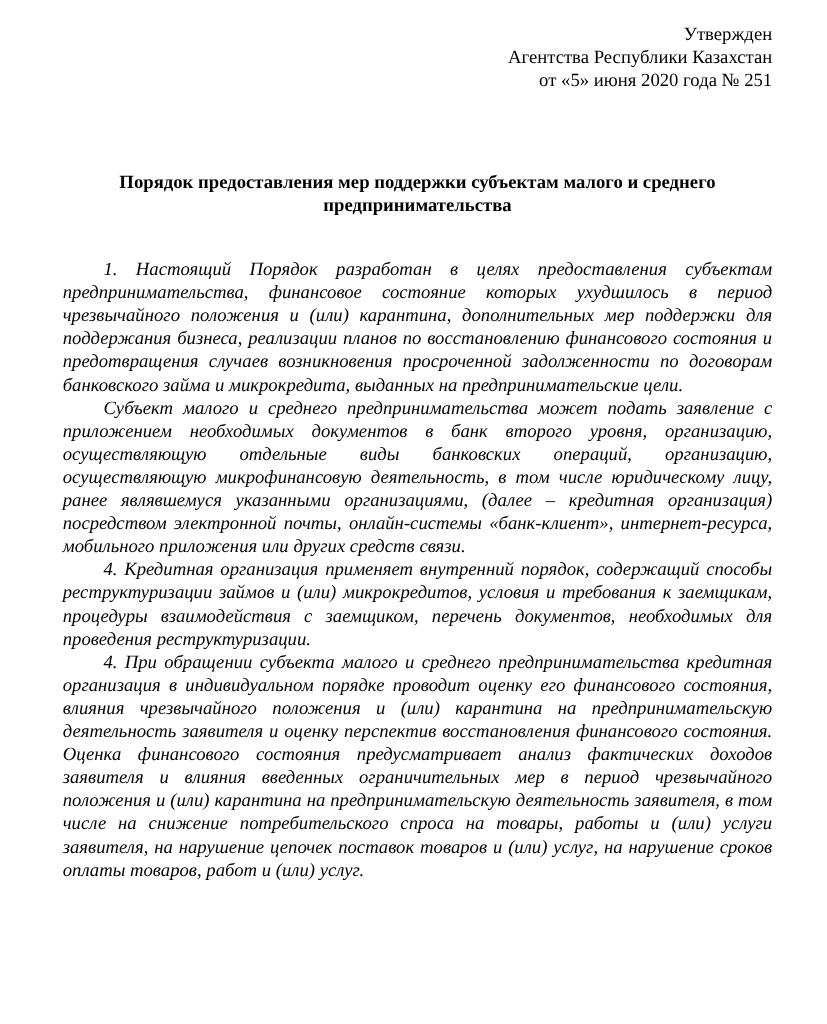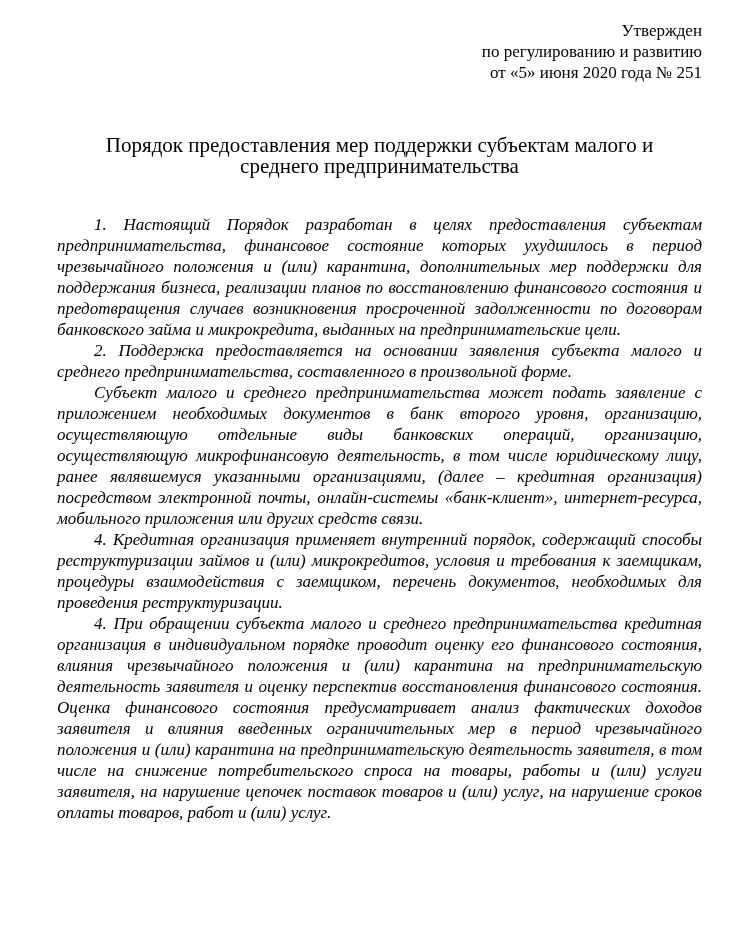--- a/index.html
+++ b/index.html
@@ -21,47 +21,46 @@
     overflow: hidden;
     border-radius: 23px;
   }
   .approval-block {
     text-align: right;
   }
   .approval-line {
     white-space: nowrap;
   }
   .doc-title {
-    font-size: 21px;
-    font-weight: normal;
+    font-size: 17px;
+    font-weight: bold;
     text-align: center;
-    margin: 52px 10px 37px 10px;
+    margin: 72px 10px 37px 10px;
     line-height: 21px;
   }
   .doc-body p {
     margin: 0;
     text-align: justify;
     text-indent: 37px;
     font-style: italic;
   }
 </style>
 </head>
 <body>
 
 <div class="page">
 
   <div class="approval-block">
     <div class="approval-line">Утвержден</div>
-    <div class="approval-line">по регулированию и развитию</div>
+    <div class="approval-line">Агентства Республики Казахстан</div>
     <div class="approval-line">от «5» июня 2020 года № 251</div>
   </div>
 
   <h1 class="doc-title">Порядок предоставления мер поддержки субъектам малого и среднего предпринимательства</h1>
 
   <div class="doc-body">
     <p>1. Настоящий Порядок разработан в целях предоставления субъектам предпринимательства, финансовое состояние которых ухудшилось в период чрезвычайного положения и (или) карантина, дополнительных мер поддержки для поддержания бизнеса, реализации планов по восстановлению финансового состояния и предотвращения случаев возникновения просроченной задолженности по договорам банковского займа и микрокредита, выданных на предпринимательские цели.</p>
-    <p>2. Поддержка предоставляется на основании заявления субъекта малого и среднего предпринимательства, составленного в произвольной форме.</p>
     <p>Субъект малого и среднего предпринимательства может подать заявление с приложением необходимых документов в банк второго уровня, организацию, осуществляющую отдельные виды банковских операций, организацию, осуществляющую микрофинансовую деятельность, в том числе юридическому лицу, ранее являвшемуся указанными организациями, (далее – кредитная организация) посредством электронной почты, онлайн-системы «банк-клиент», интернет-ресурса, мобильного приложения или других средств связи.</p>
     <p>4. Кредитная организация применяет внутренний порядок, содержащий способы реструктуризации займов и (или) микрокредитов, условия и требования к заемщикам, процедуры взаимодействия с заемщиком, перечень документов, необходимых для проведения реструктуризации.</p>
     <p>4. При обращении субъекта малого и среднего предпринимательства кредитная организация в индивидуальном порядке проводит оценку его финансового состояния, влияния чрезвычайного положения и (или) карантина на предпринимательскую деятельность заявителя и оценку перспектив восстановления финансового состояния. Оценка финансового состояния предусматривает анализ фактических доходов заявителя и влияния введенных ограничительных мер в период чрезвычайного положения и (или) карантина на предпринимательскую деятельность заявителя, в том числе на снижение потребительского спроса на товары, работы и (или) услуги заявителя, на нарушение цепочек поставок товаров и (или) услуг, на нарушение сроков оплаты товаров, работ и (или) услуг.</p>
   </div>
 
 </div>
 
 </body></html>

